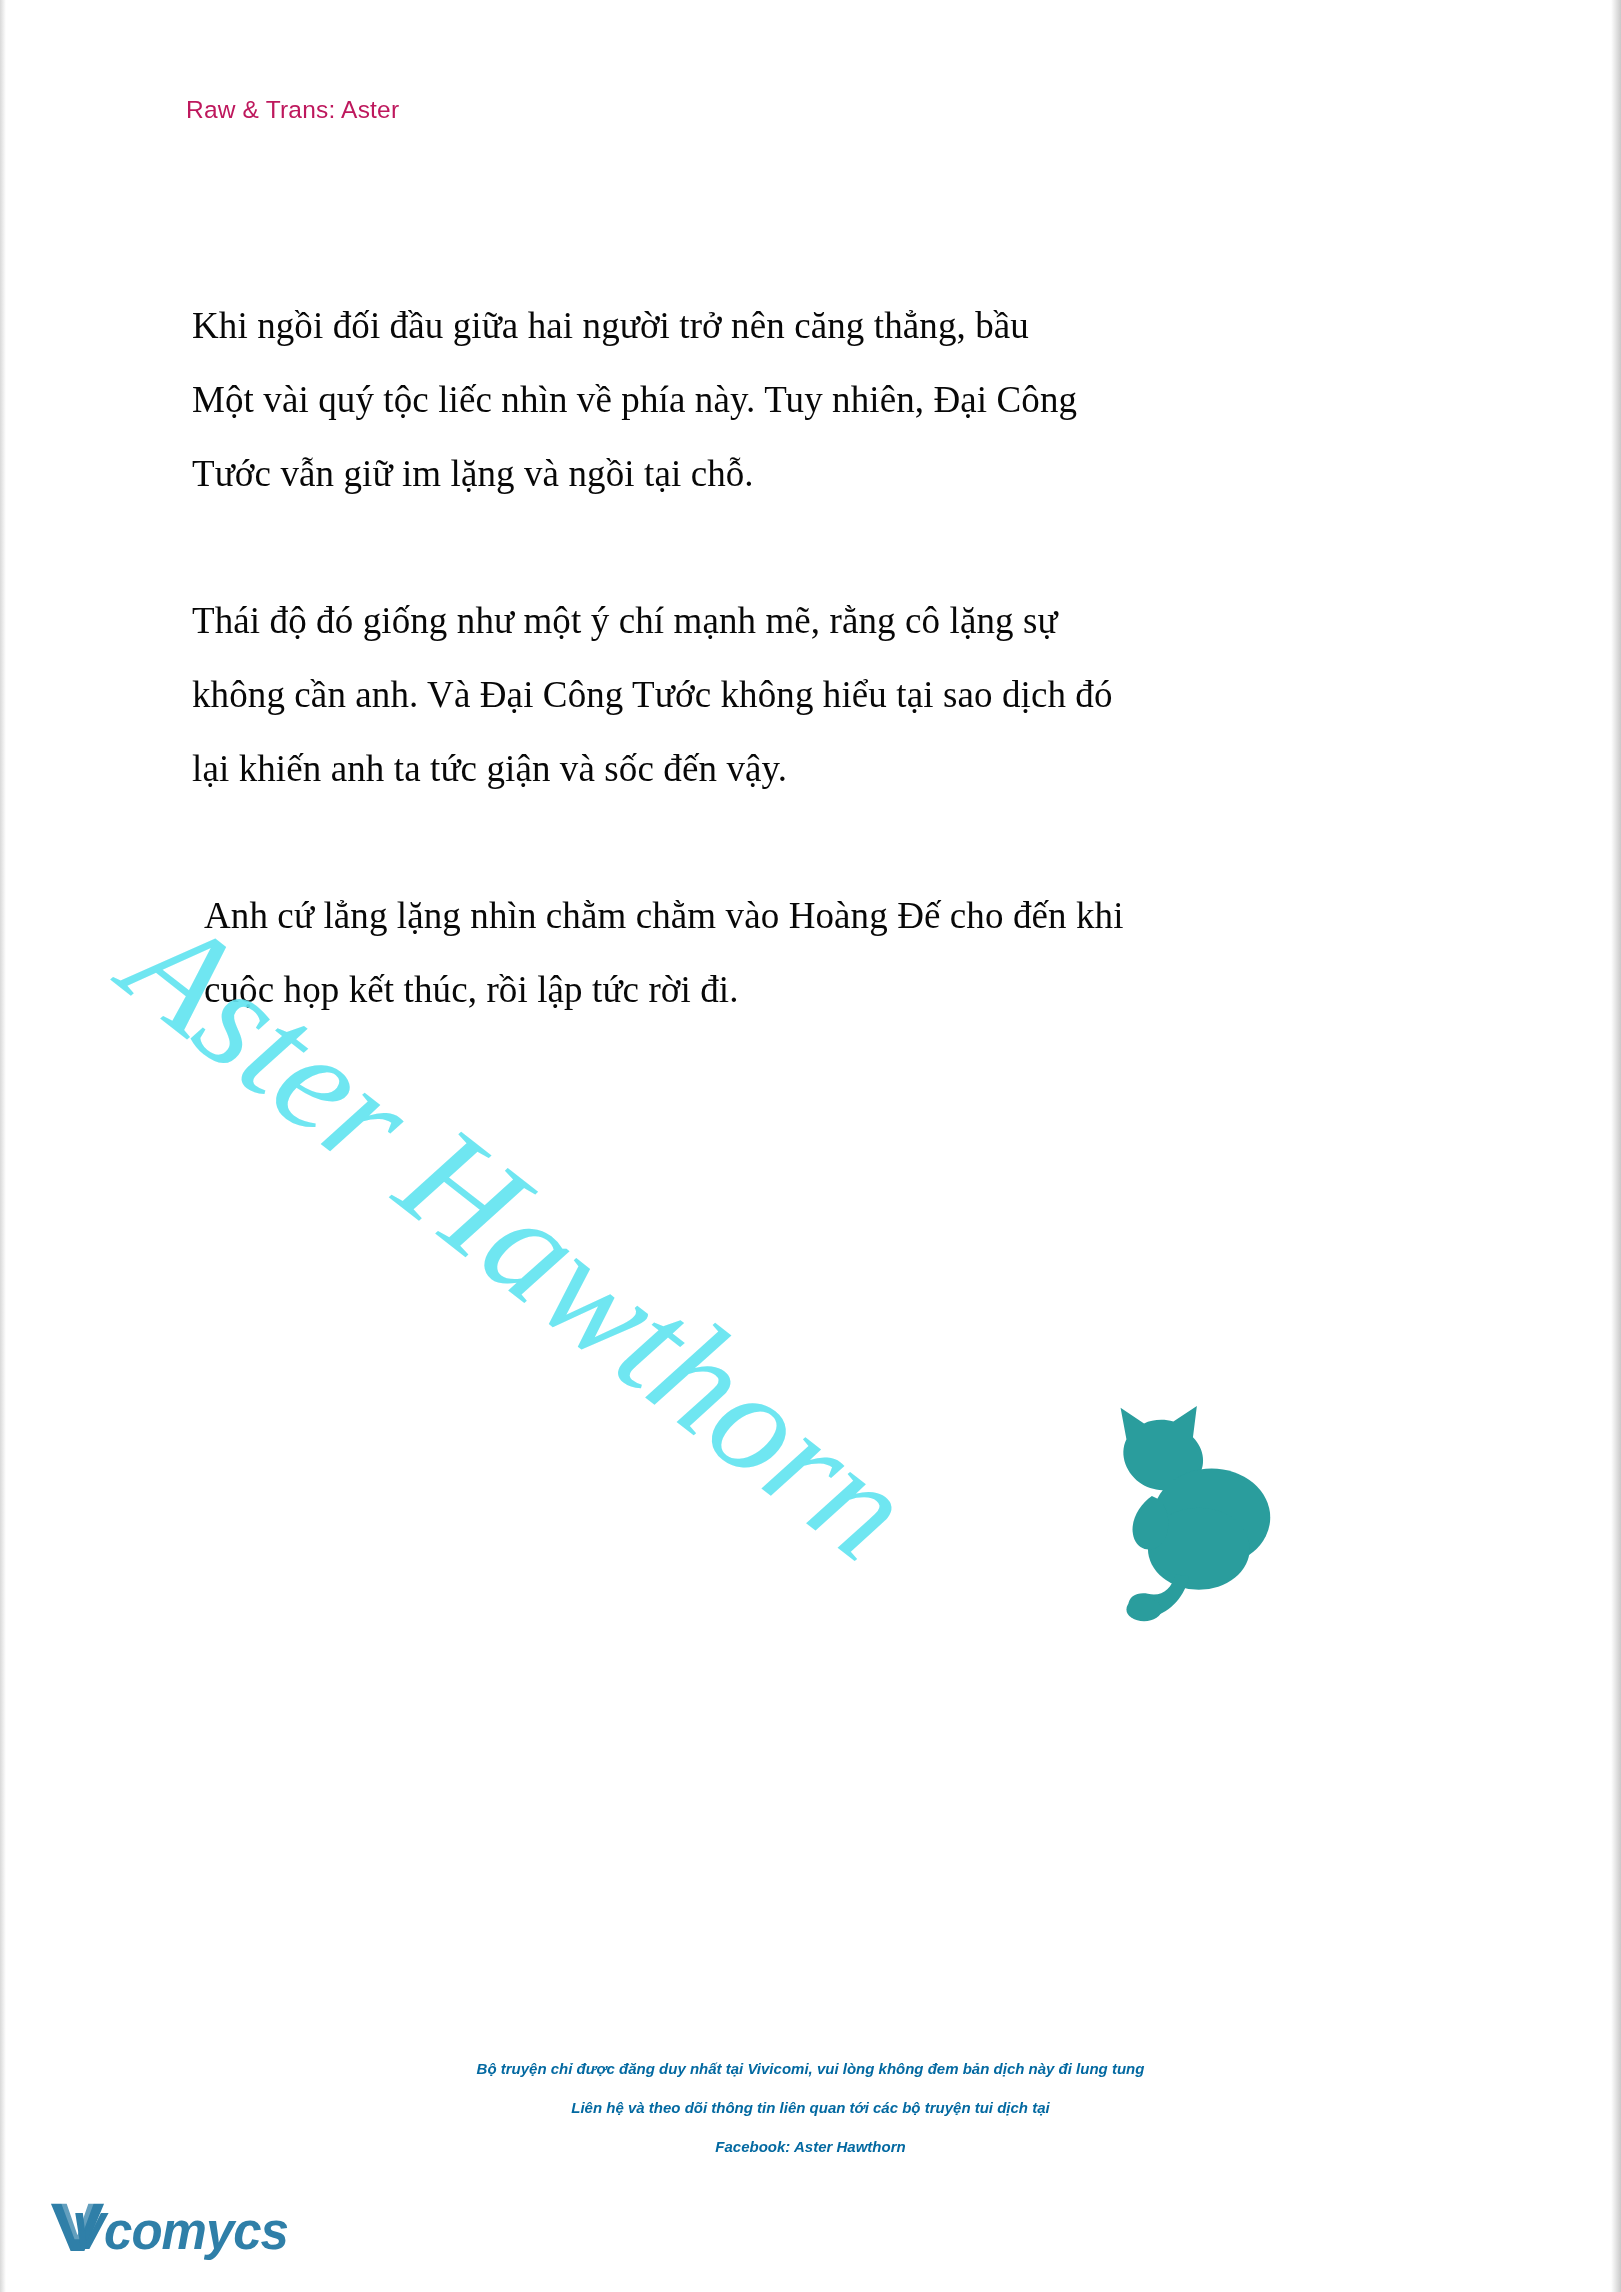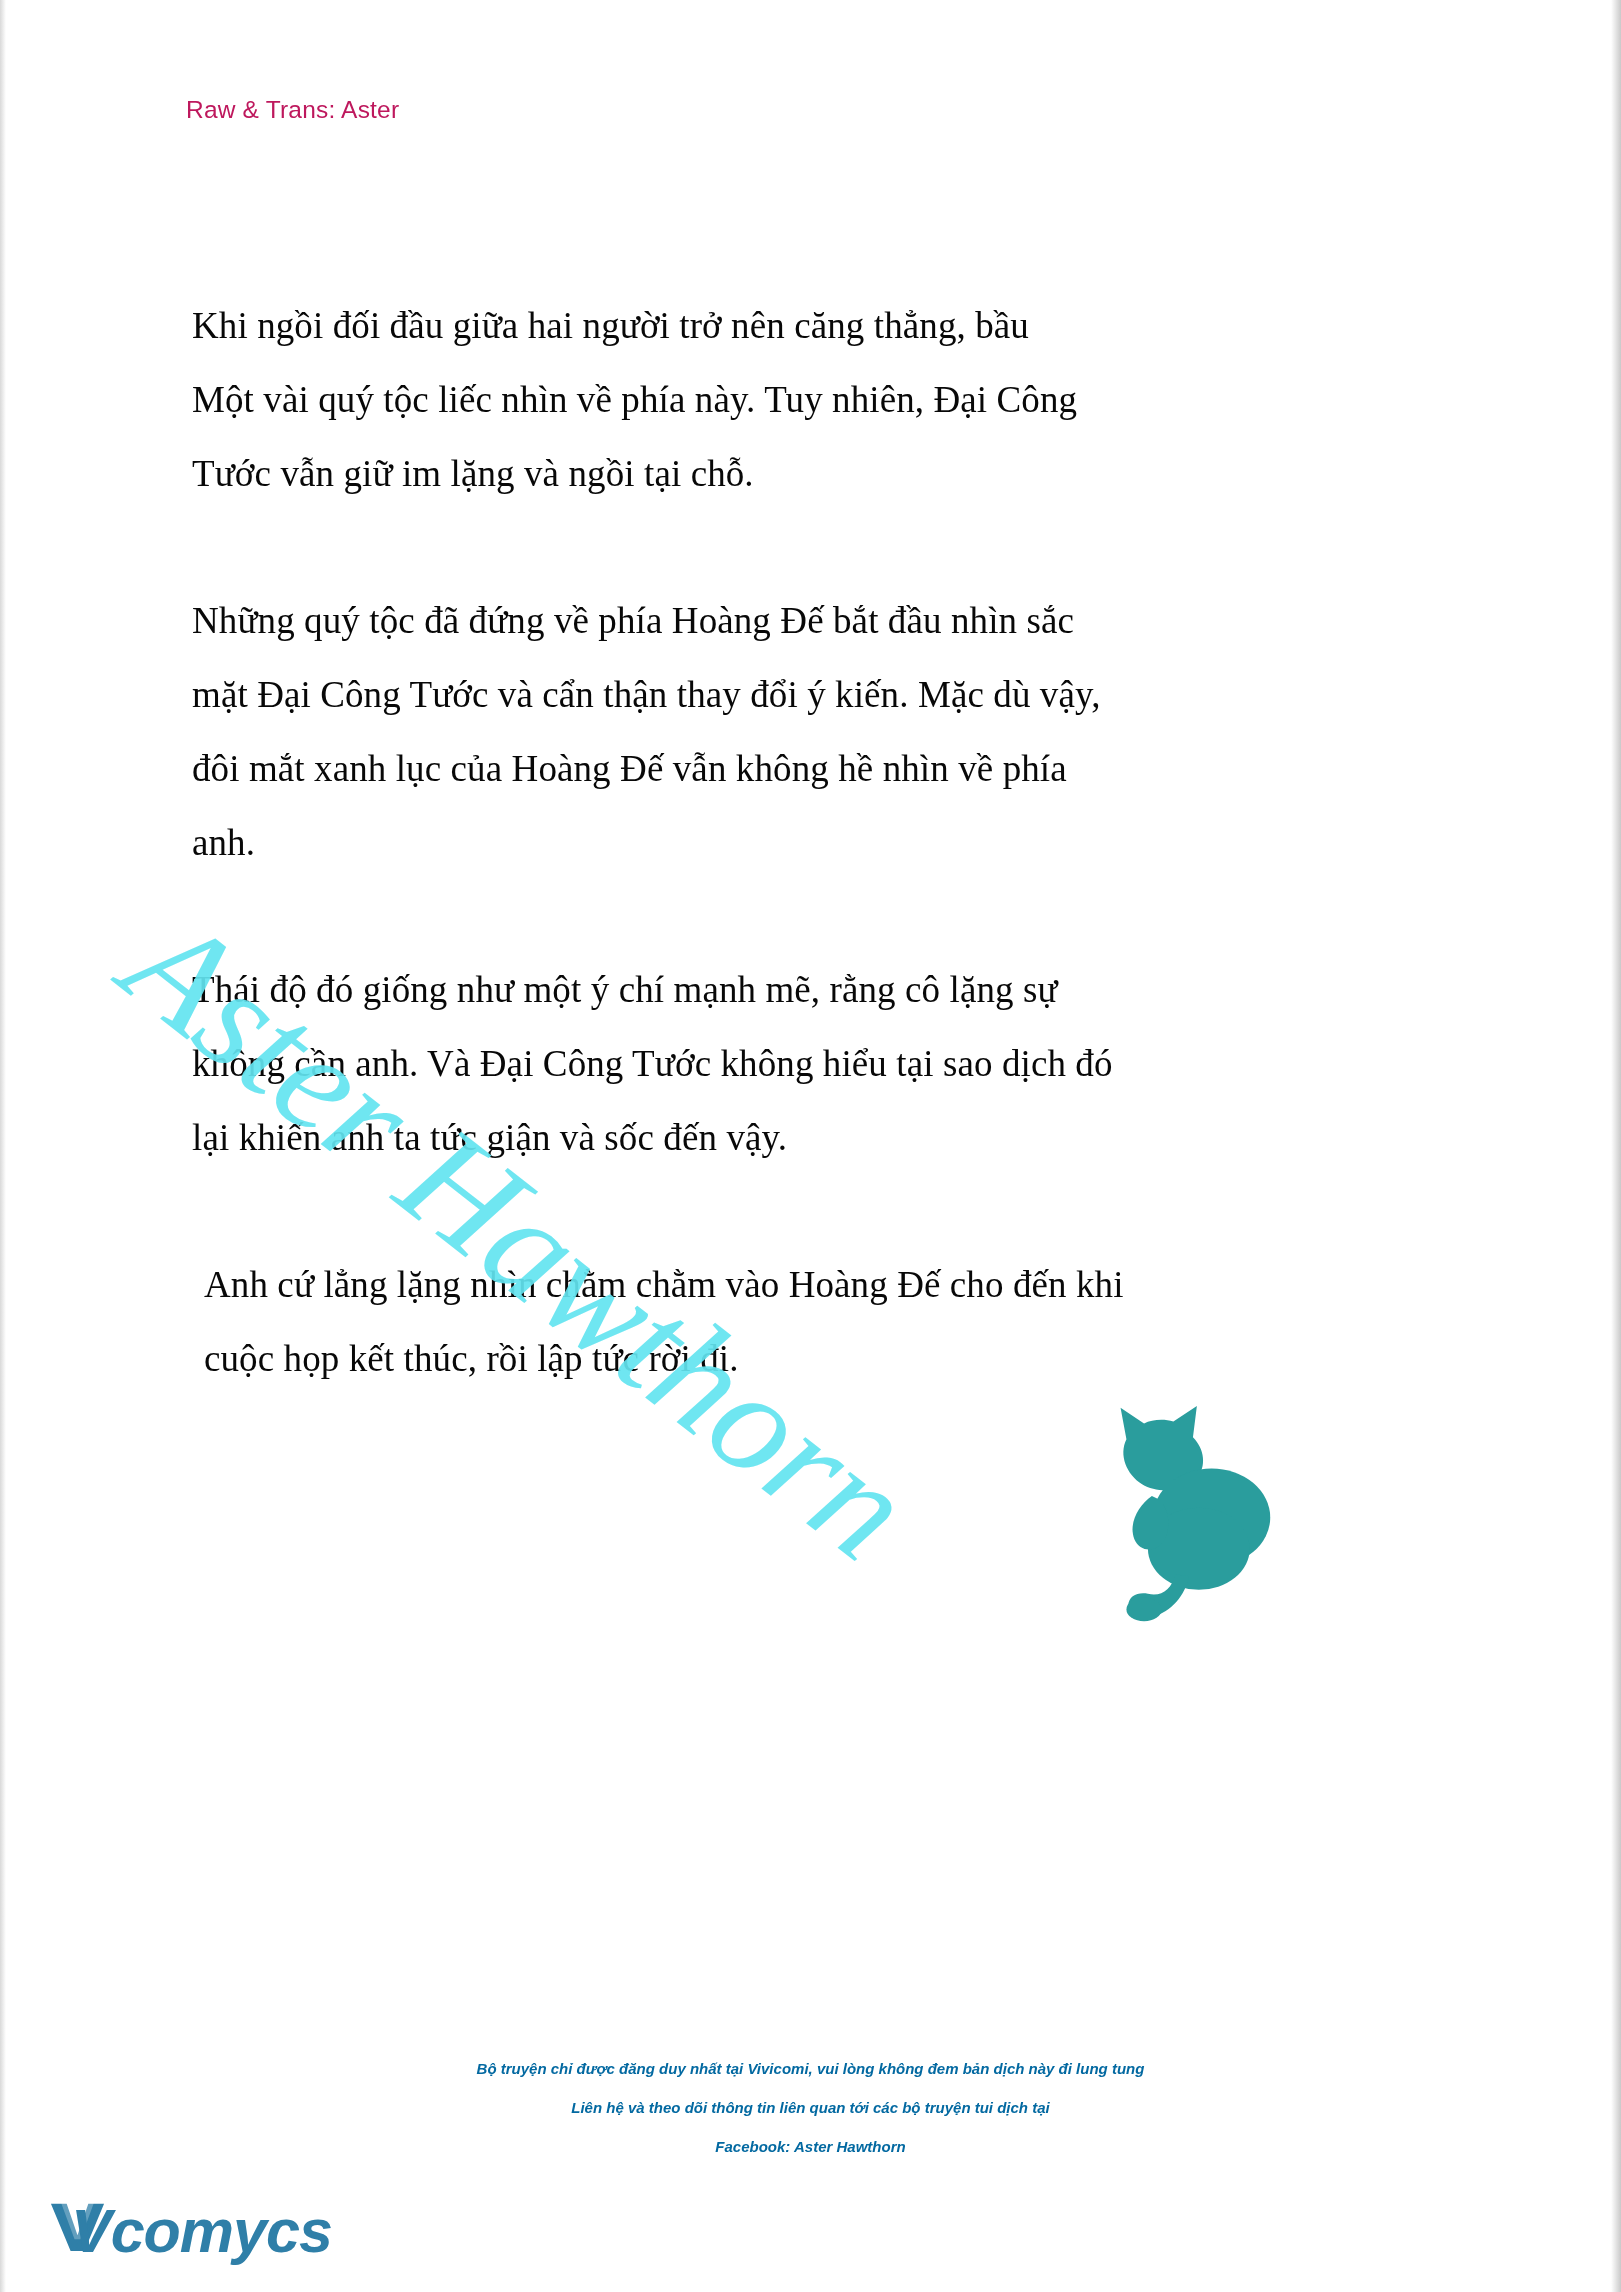--- a/index.html
+++ b/index.html
@@ -146,21 +146,21 @@
   #brand-logo .mark {
     width: 61px;
     height: 61px;
     flex: 0 0 auto;
     margin-right: 2px;
   }
   #brand-logo .wordmark {
     font-family: "Liberation Sans", "DejaVu Sans", sans-serif;
     font-weight: bold;
     font-style: italic;
-    font-size: 61px;
+    font-size: 51px;
     color: #2f7fa8;
     letter-spacing: -1px;
     line-height: 1;
     position: relative;
     left: -39px;
     top: 5.9px;
   }
 </style>
 </head>
 <body>
@@ -170,26 +170,20 @@
   <div id="header">Raw &amp; Trans: Aster</div>
 
   <div id="body-text">
 
     <div class="para">
       <div class="line">Khi ngồi đối đầu giữa hai người trở nên căng thẳng, bầu</div>
       <div class="line">Một vài quý tộc liếc nhìn về phía này. Tuy nhiên, Đại Công</div>
       <div class="line">Tước vẫn giữ im lặng và ngồi tại chỗ.</div>
     </div>
 
-    <div class="para">
-      <div class="line">Những quý tộc đã đứng về phía Hoàng Đế bắt đầu nhìn sắc</div>
-      <div class="line">mặt Đại Công Tước và cẩn thận thay đổi ý kiến. Mặc dù vậy,</div>
-      <div class="line">đôi mắt xanh lục của Hoàng Đế vẫn không hề nhìn về phía</div>
-      <div class="line">anh.</div>
-    </div>
 
     <div class="para">
       <div class="line">Thái độ đó giống như một ý chí mạnh mẽ, rằng cô lặng sự</div>
       <div class="line">không cần anh. Và Đại Công Tước không hiểu tại sao dịch đó</div>
       <div class="line">lại khiến anh ta tức giận và sốc đến vậy.</div>
     </div>
 
     <div class="para">
       <div class="line">Anh cứ lẳng lặng nhìn chằm chằm vào Hoàng Đế cho đến khi</div>
       <div class="line">cuộc họp kết thúc, rồi lập tức rời đi.</div>

